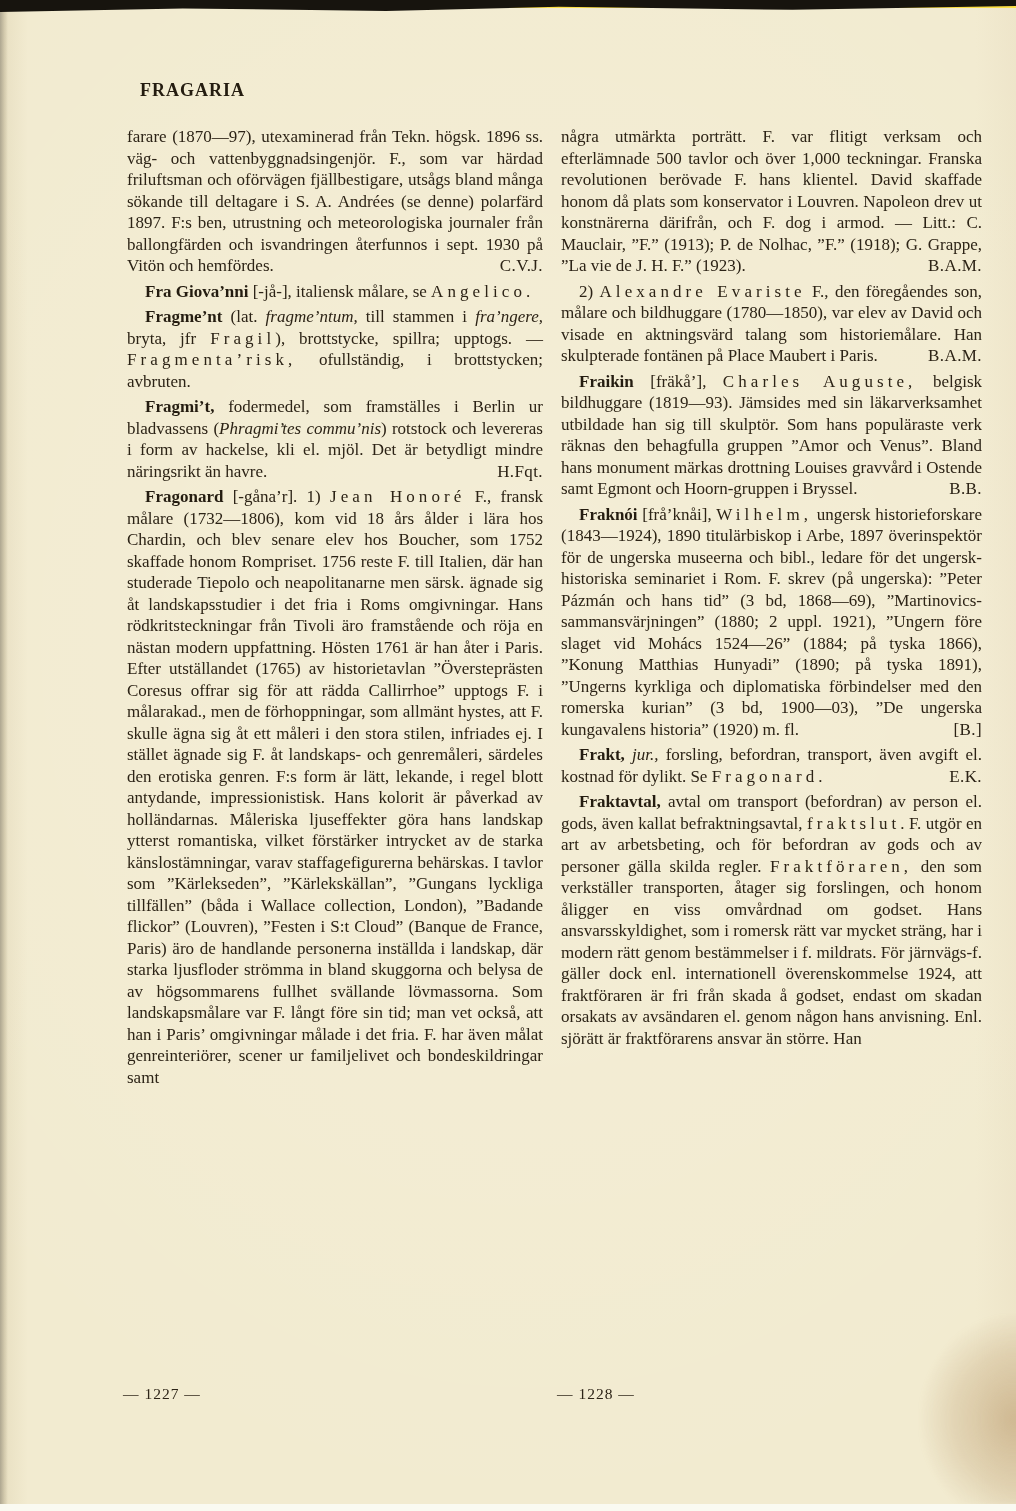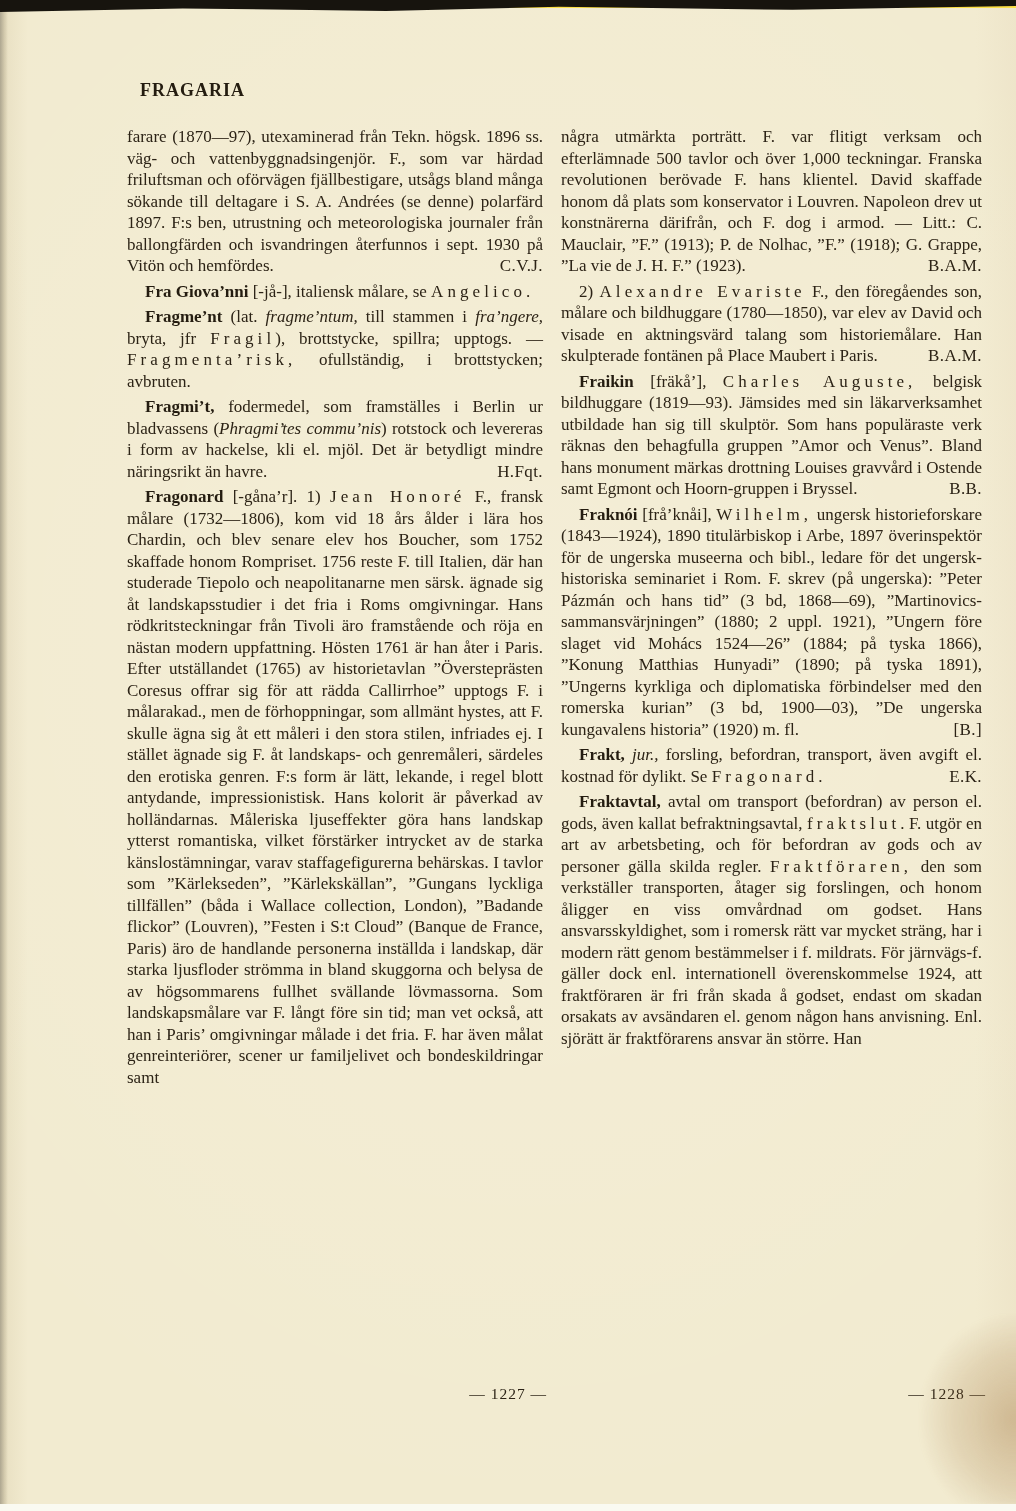--- a/index.html
+++ b/index.html
@@ -48,21 +48,21 @@
   }
   .col-left{left:123px;width:424px;}
   .col-right{left:557px;width:429px;}
   p.para{margin:4px;text-indent:18px;}
   p.noindent{text-indent:0;}
   .b{font-weight:bold;color:#241c10;}
   .i{font-style:italic;}
   .sp{letter-spacing:.24em;}
   .sig{float:right;letter-spacing:.4px;}
   .folio{
-    position:absolute;top:1377px;text-align:right;
+    position:absolute;top:1377px;text-align:left;
     font-size:15.5px;color:#2c2316;letter-spacing:1px;
   }
   .folio-left{left:123px;width:424px;}
   .folio-right{left:557px;width:429px;}
 </style>
 </head>
 <body>
 
 <div class="scan">
   <div class="top-edge"></div>

